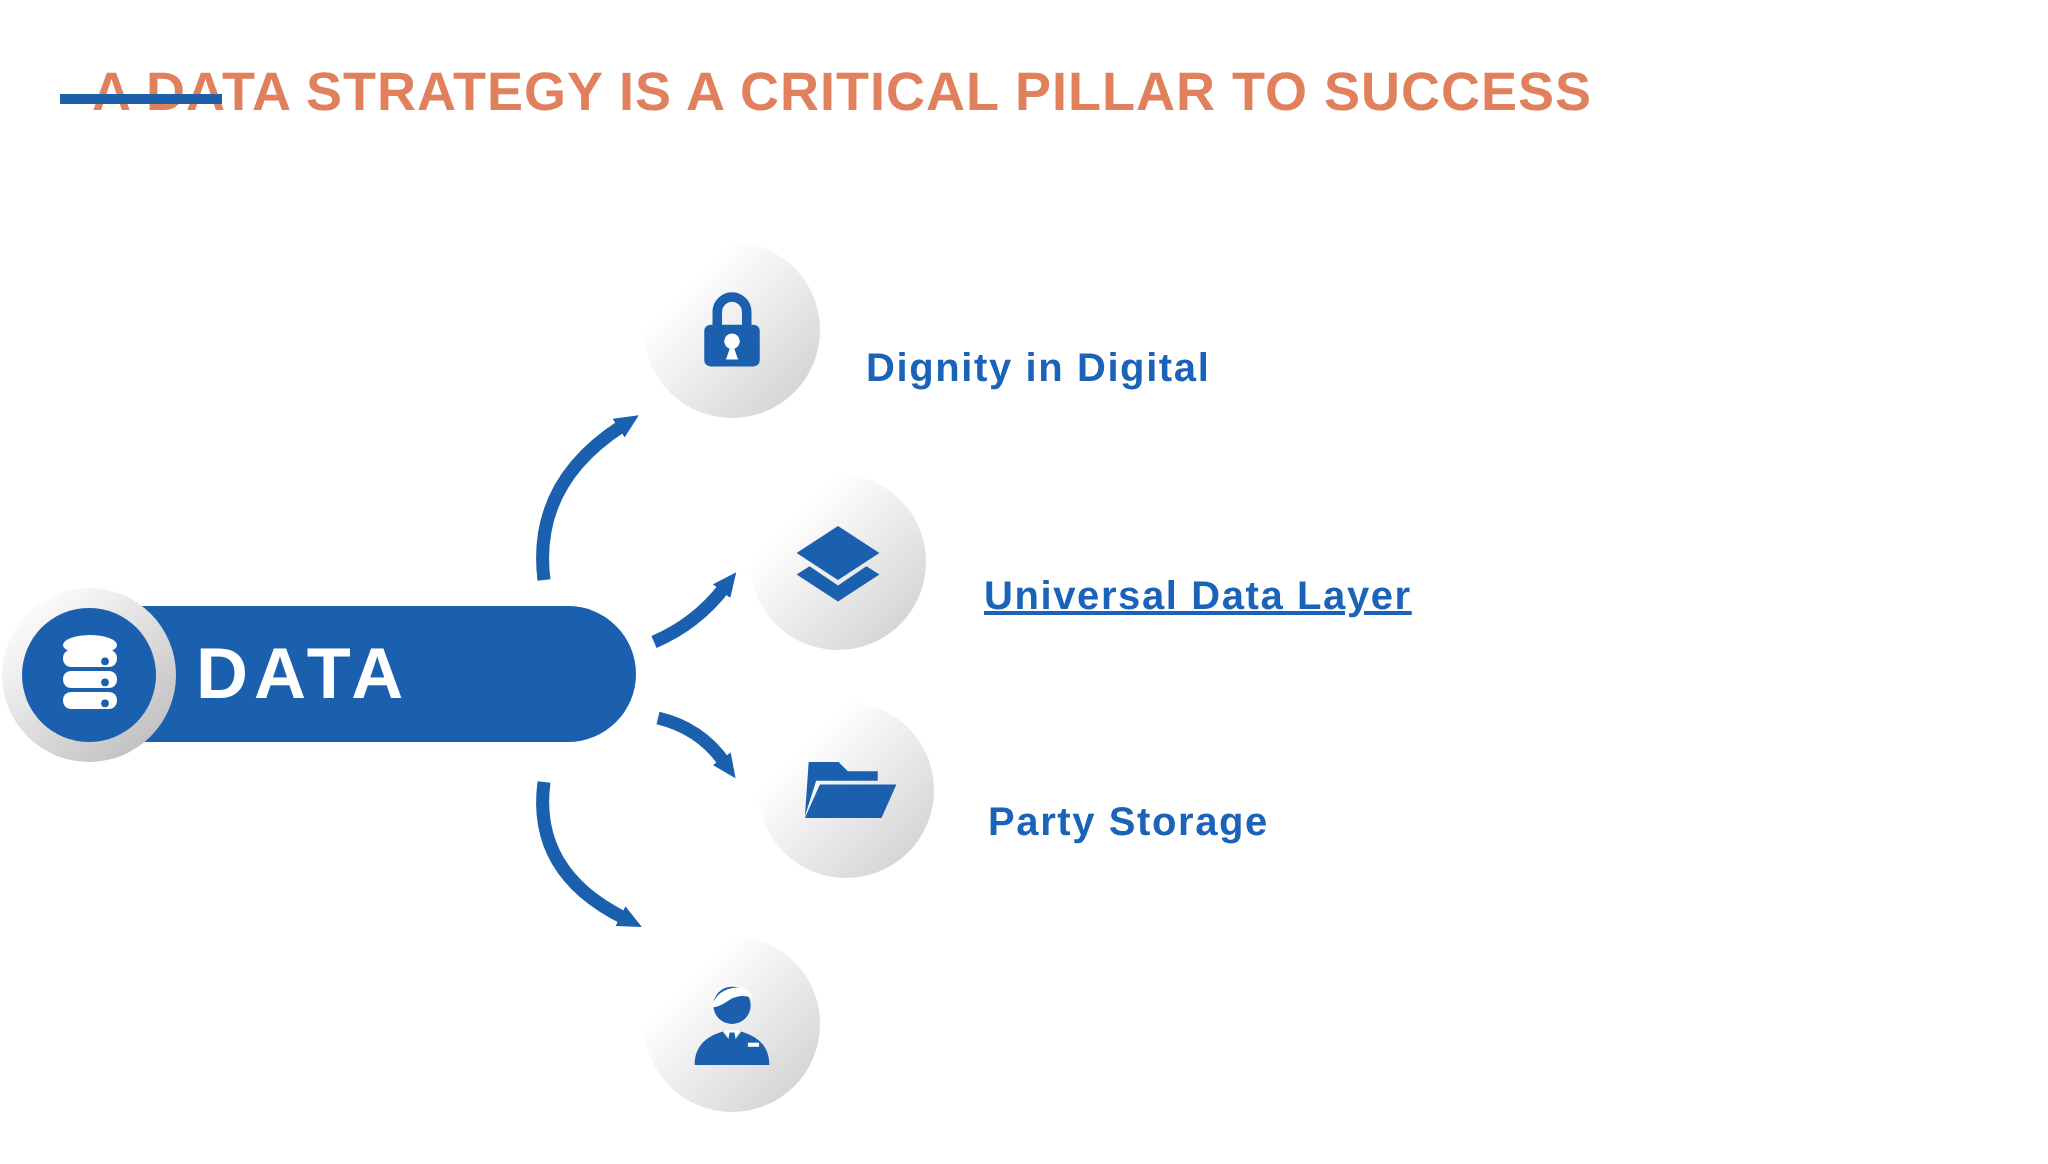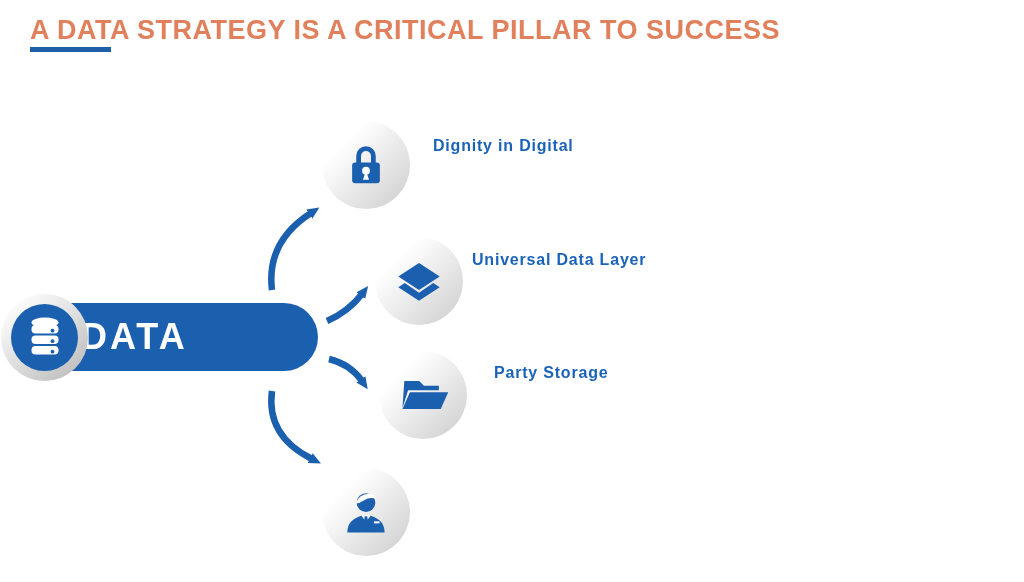--- a/index.html
+++ b/index.html
@@ -1,38 +1,38 @@
 <!DOCTYPE html>
 <html><head>
 <meta charset="utf-8">
 <style>
   html,body { margin:0; padding:0; background:#ffffff; }
   .canvas {
     position:relative; width:1024px; height:582px; background:#ffffff;
     font-family:"Liberation Sans", sans-serif; overflow:hidden;
   }
   .page-title {
-    position:absolute; left:30px; top:15px; margin:0;
+    position:absolute; left:30px; top:15px; margin:16px;
     font-size:27px; font-weight:bold; letter-spacing:0.5px;
     color:#E0805C; white-space:nowrap;
   }
   .title-underline {
     position:absolute; left:30px; top:47px; width:81px; height:5px;
     background:#1E5FAA;
   }
   .arrows { position:absolute; left:0; top:0; }
   
   .pill {
     position:absolute; left:44px; top:303px; width:274px; height:68px;
     background:#1B5FAF; border-radius:0 34px 34px 0;
     display:flex; align-items:center;
   }
   .pill-label {
     color:#ffffff; font-size:36px; font-weight:bold; letter-spacing:3px;
-    margin-left:37px;
+    margin-left:54px;
   }
   .badge {
     position:absolute; left:1px; top:294px; width:87px; height:87px;
     border-radius:50%;
     background:linear-gradient(140deg,#fbfbfb 15%,#b7b7b7 100%);
     display:flex; align-items:center; justify-content:center;
   }
   .badge-inner {
     width:67px; height:67px; border-radius:50%; background:#1B5FAF;
     display:flex; align-items:center; justify-content:center;
@@ -42,25 +42,25 @@
     position:absolute; width:88px; height:88px; border-radius:50%;
     background:linear-gradient(135deg,#ffffff 25%,#cccccc 100%);
     display:flex; align-items:center; justify-content:center;
   }
   .node-lock   { left:322px; top:121px; }
   .node-layers { left:375px; top:237px; }
   .node-folder { left:379px; top:351px; }
   .node-person { left:322px; top:468px; }
   .node-label {
     position:absolute; transform:translateY(-50%);
-    font-size:16px; font-weight:bold; letter-spacing:0.8px;
-    color:#1A63B8; white-space:nowrap;
+    font-size:20px; font-weight:bold; letter-spacing:0.8px;
+    color:#1A63B8; white-space:nowrap;margin-top:39px;
   }
   .label-dignity   { left:433px; top:146px; }
-  .label-universal { left:472px; top:260px; }
+  .label-universal { left:492px; top:260px;text-decoration:underline; }
   .label-storage   { left:494px; top:373px; }
   .label-party     { left:432px; top:492px; }
 </style>
 </head>
 <body>
 
 <div class="canvas">
 
   <h1 class="page-title">A DATA STRATEGY IS A CRITICAL PILLAR TO SUCCESS</h1>
   <div class="title-underline"></div>

